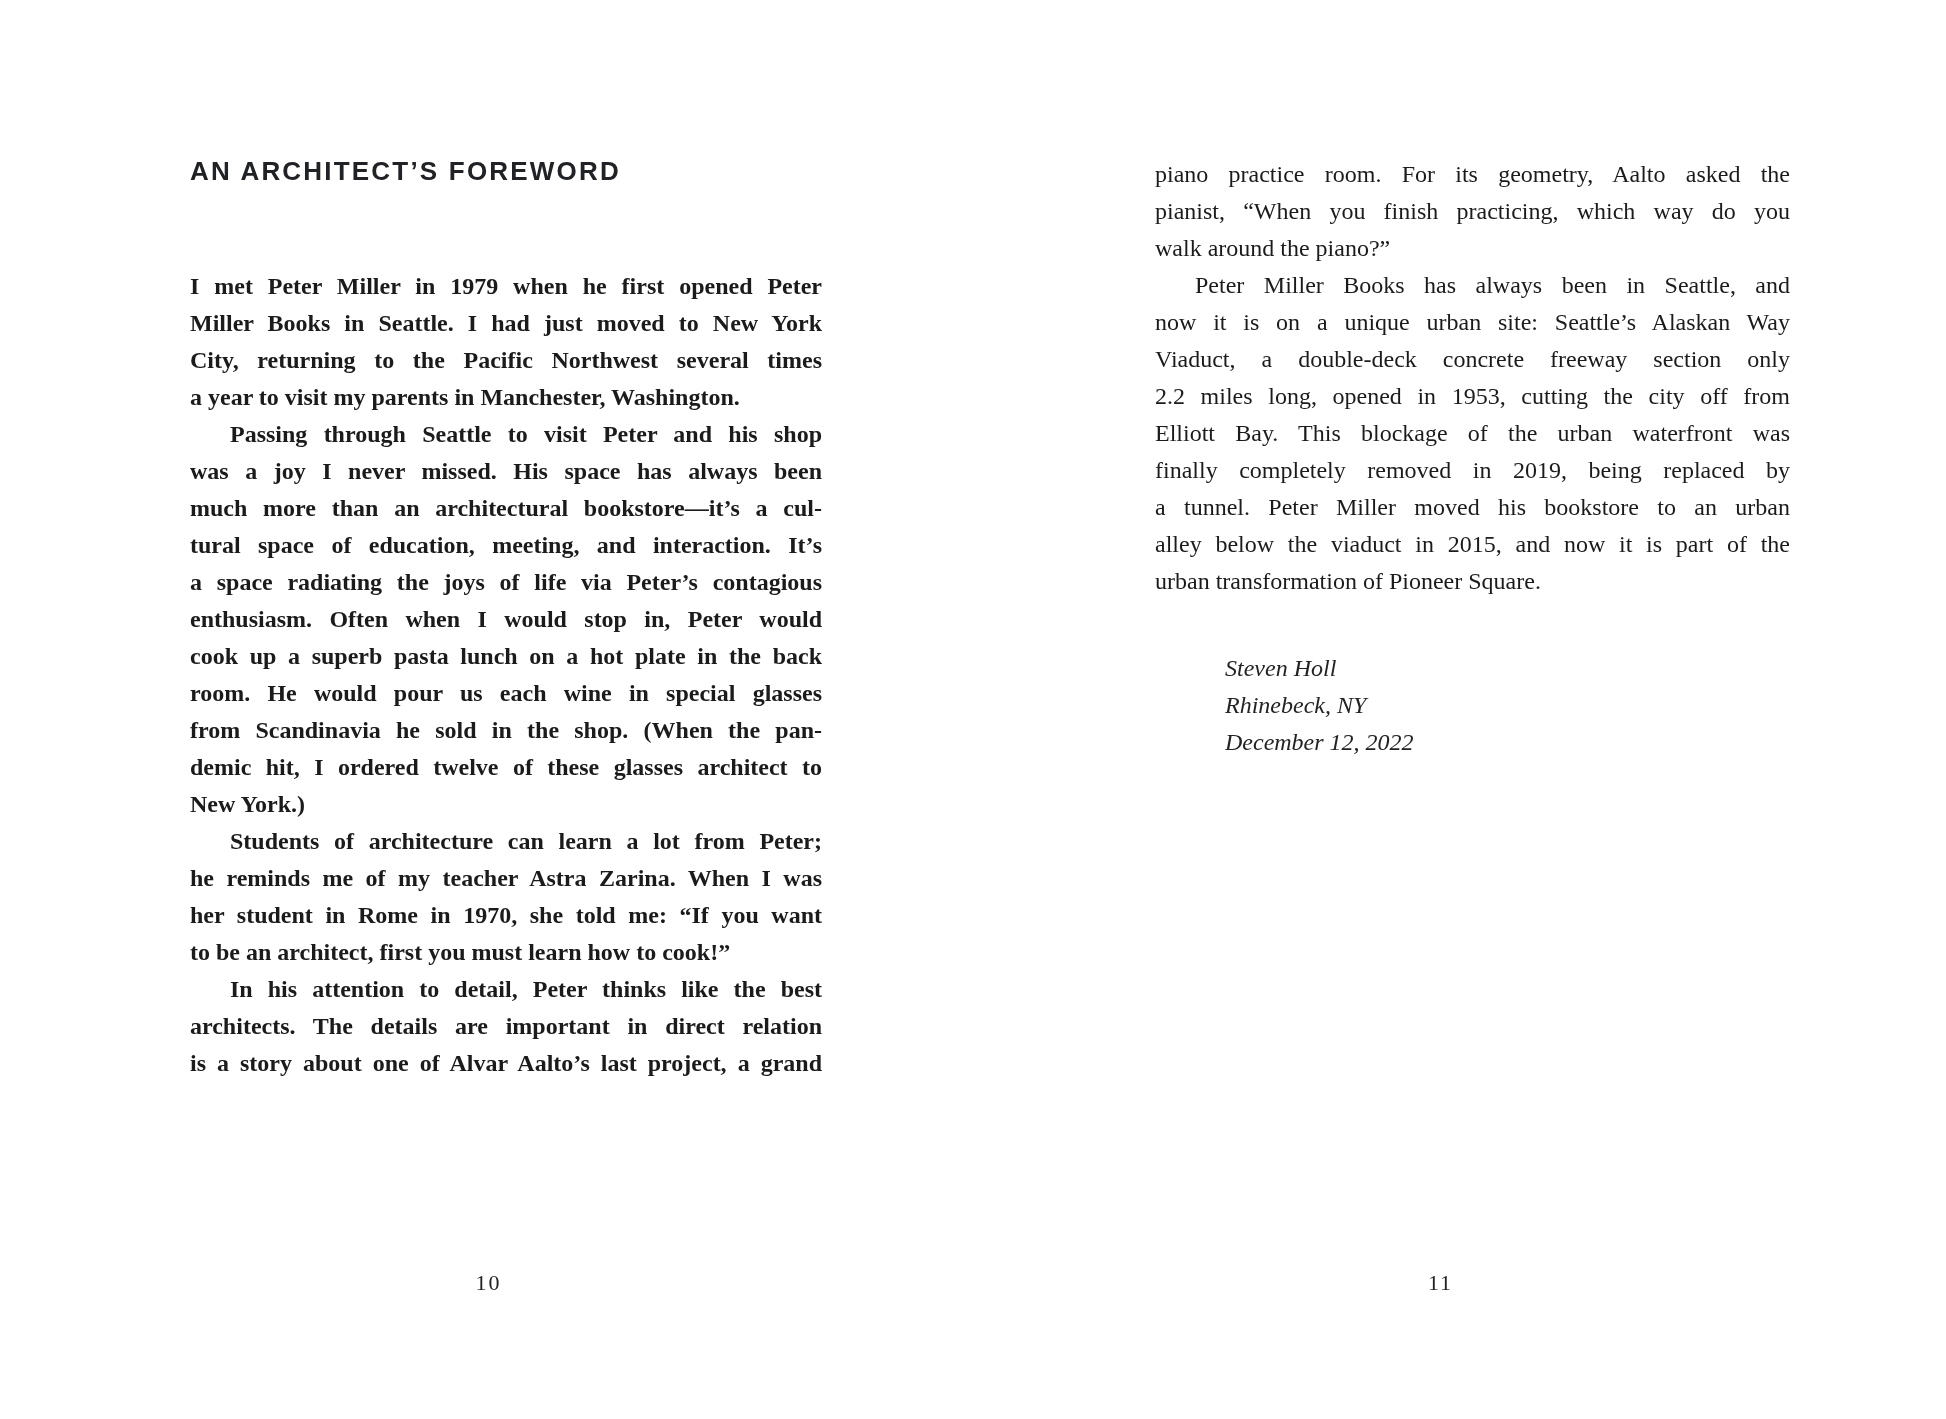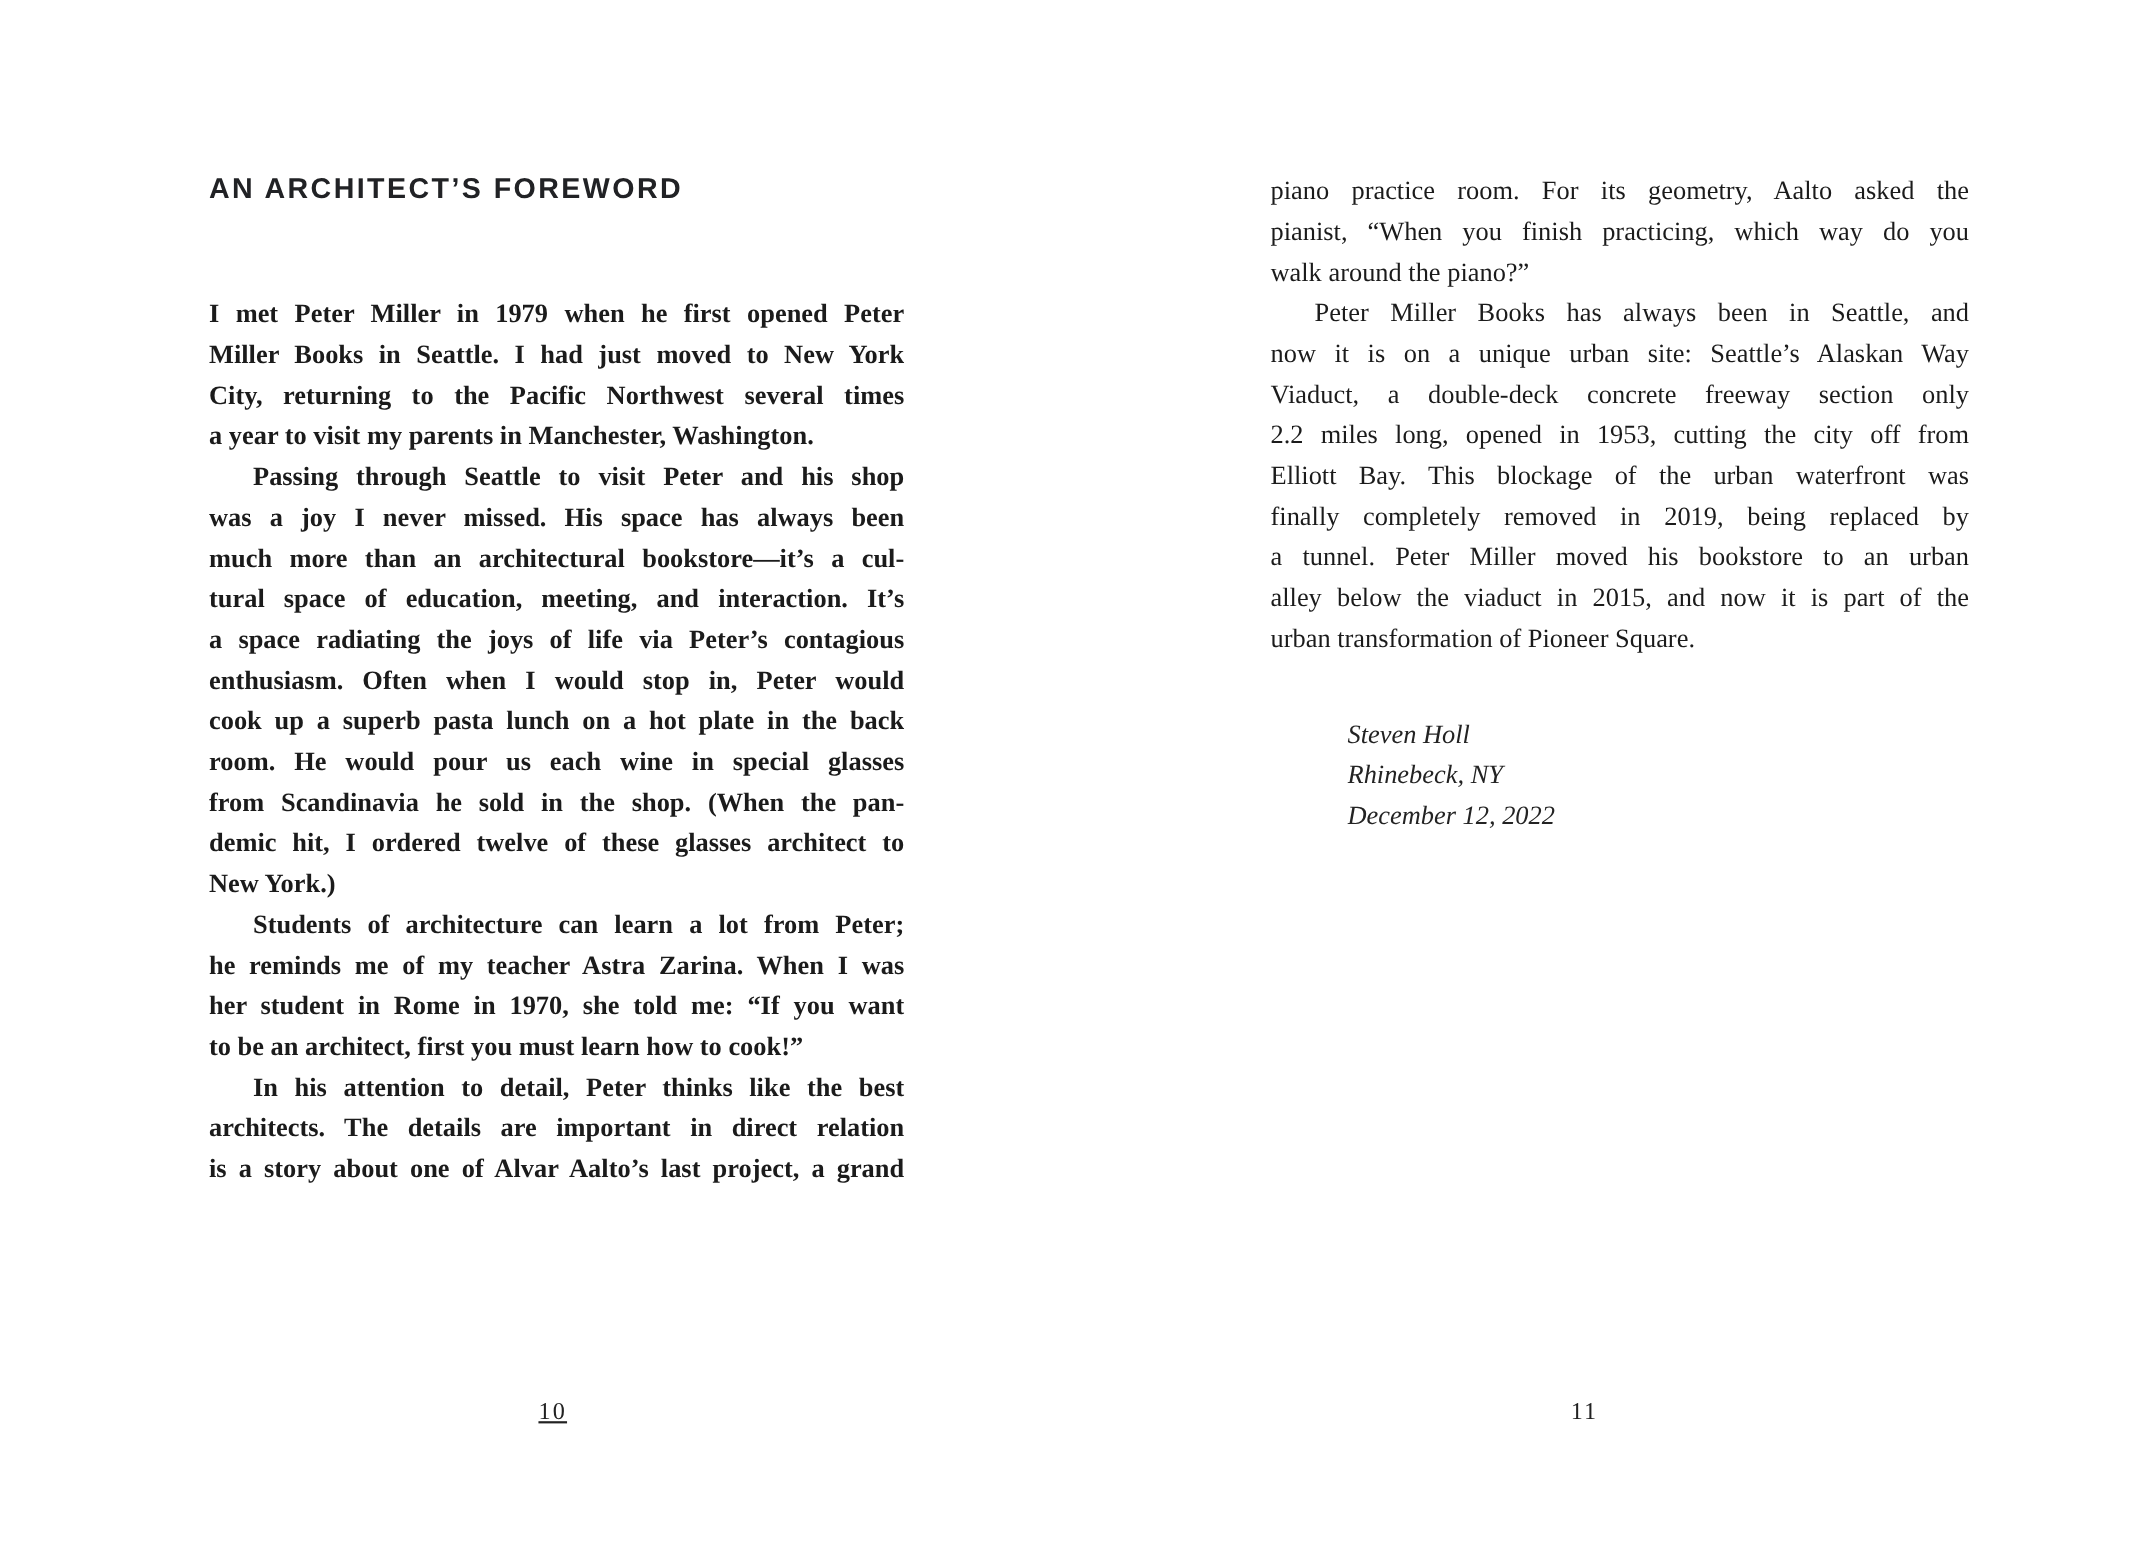--- a/index.html
+++ b/index.html
@@ -86,21 +86,21 @@
 
   .folio {
     position: absolute;
     top: 1270px;
     width: 973px;
     text-align: center;
     font-size: 22px;
     letter-spacing: 2px;
     color: #222222;
   }
-  .folio.left  { left: 16px; text-decoration: underline; }
+  .folio.left  { left: 2px; }
   .folio.right { left: 954px; }
 </style>
 </head>
 <body>
 
 <div class="page left"></div>
 <div class="page right"></div>
 
 <div class="heading">AN ARCHITECT’S FOREWORD</div>
 

